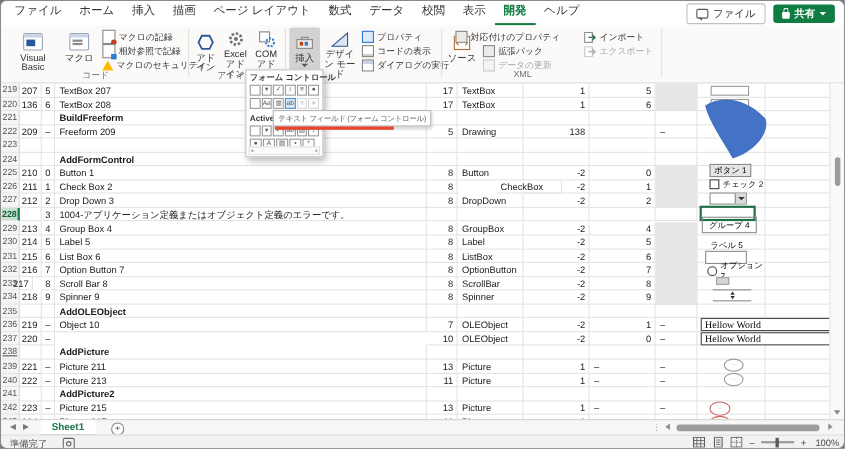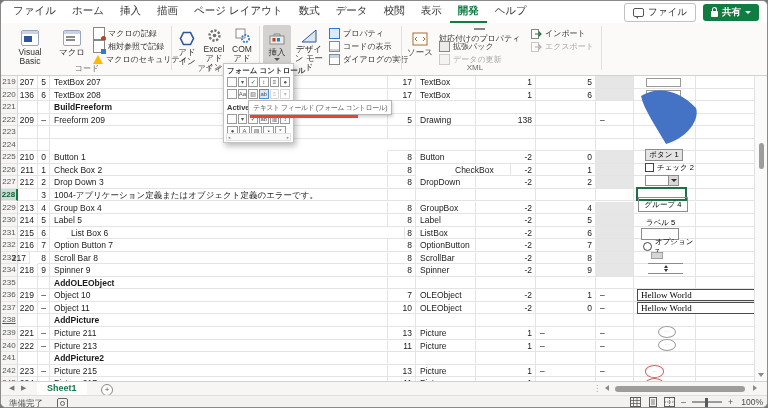--- a/index.html
+++ b/index.html
@@ -245,21 +245,21 @@
 
     <div class="bigbtn" style="left:404px;width:30px;">
       <span class="ico">
         <svg width="16" height="14">
             <rect x="1" y="1" width="14" height="12" fill="#fff" stroke="#B06A2A"></rect>
             <path d="M5 5 l-2 2 2 2 M11 5 l2 2 -2 2" stroke="#B06A2A" fill="none"></path>
           </svg>
       </span>
       <span class="lbl">ソース</span>
     </div>
-    <div class="smbtn" style="left:438px;top:5px;flex-direction:column;">
+    <div class="smbtn" style="left:413px;top:5px;">
       <span class="i-box"></span>
       <span>対応付けのプロパティ</span>
     </div>
     <div class="smbtn" style="left:438px;top:18px;">
       <span class="i-box"></span>
       <span>拡張パック</span>
     </div>
     <div class="smbtn off" style="left:438px;top:31px;">
       <span class="i-box" style="opacity:.4;"></span>
       <span>データの更新</span>
@@ -335,20 +335,21 @@
       <div class="cell num" style="left: 387px; top: 50.2px; width: 28px; height: 12.55px; line-height: 12.55px;"></div>
       <div class="cell txt" style="left: 415px; top: 50.2px; width: 60px; height: 12.55px; line-height: 12.55px;"></div>
       <div class="cell num" style="left: 475px; top: 50.2px; width: 60px; height: 12.55px; line-height: 12.55px;"></div>
       <div class="cell num" style="left: 535px; top: 50.2px; width: 60px; height: 12.55px; line-height: 12.55px;"></div>
       <div class="cell txt" style="left: 595px; top: 50.2px; width: 38px; height: 12.55px; line-height: 12.55px;"></div>
       <div class="cell txt" style="left: 633px; top: 50.2px; width: 62px; height: 12.55px; line-height: 12.55px;"></div>
       <div class="cell txt" style="left: 695px; top: 50.2px; width: 60px; height: 12.55px; line-height: 12.55px;"></div>
       <div class="cell rh" style="left: 0px; top: 62.75px; width: 17px; height: 12.55px; line-height: 12.55px;">224</div>
       <div class="cell num" style="left: 17px; top: 62.75px; width: 20px; height: 12.55px; line-height: 12.55px;"></div>
       <div class="cell ctr" style="left: 37px; top: 62.75px; width: 12px; height: 12.55px; line-height: 12.55px;"></div>
+      <div class="cell txt bold" style="left: 49px; top: 62.75px; width: 338px; height: 12.55px; line-height: 12.55px;">AddFormControl</div>
       <div class="cell num" style="left: 387px; top: 62.75px; width: 28px; height: 12.55px; line-height: 12.55px;"></div>
       <div class="cell txt" style="left: 415px; top: 62.75px; width: 60px; height: 12.55px; line-height: 12.55px;"></div>
       <div class="cell num" style="left: 475px; top: 62.75px; width: 60px; height: 12.55px; line-height: 12.55px;"></div>
       <div class="cell num" style="left: 535px; top: 62.75px; width: 60px; height: 12.55px; line-height: 12.55px;"></div>
       <div class="cell txt" style="left: 595px; top: 62.75px; width: 38px; height: 12.55px; line-height: 12.55px;"></div>
       <div class="cell txt" style="left: 633px; top: 62.75px; width: 62px; height: 12.55px; line-height: 12.55px;"></div>
       <div class="cell txt" style="left: 695px; top: 62.75px; width: 60px; height: 12.55px; line-height: 12.55px;"></div>
       <div class="cell rh" style="left: 0px; top: 75.3px; width: 17px; height: 12.55px; line-height: 12.55px;">225</div>
       <div class="cell num" style="left: 17px; top: 75.3px; width: 20px; height: 12.55px; line-height: 12.55px;">210</div>
       <div class="cell ctr" style="left: 37px; top: 75.3px; width: 12px; height: 12.55px; line-height: 12.55px;">0</div>
@@ -411,21 +412,21 @@
       <div class="cell num" style="left: 387px; top: 138.05px; width: 28px; height: 12.55px; line-height: 12.55px;">8</div>
       <div class="cell txt" style="left: 415px; top: 138.05px; width: 60px; height: 12.55px; line-height: 12.55px;">Label</div>
       <div class="cell num" style="left: 475px; top: 138.05px; width: 60px; height: 12.55px; line-height: 12.55px;">-2</div>
       <div class="cell num" style="left: 535px; top: 138.05px; width: 60px; height: 12.55px; line-height: 12.55px;">5</div>
       <div class="cell txt grayfill" style="left: 595px; top: 138.05px; width: 38px; height: 12.55px; line-height: 12.55px;"></div>
       <div class="cell txt" style="left: 633px; top: 138.05px; width: 62px; height: 12.55px; line-height: 12.55px;"></div>
       <div class="cell txt" style="left: 695px; top: 138.05px; width: 60px; height: 12.55px; line-height: 12.55px;"></div>
       <div class="cell rh" style="left: 0px; top: 150.6px; width: 17px; height: 12.55px; line-height: 12.55px;">231</div>
       <div class="cell num" style="left: 17px; top: 150.6px; width: 20px; height: 12.55px; line-height: 12.55px;">215</div>
       <div class="cell ctr" style="left: 37px; top: 150.6px; width: 12px; height: 12.55px; line-height: 12.55px;">6</div>
-      <div class="cell txt" style="left: 66px; top: 150.6px; width: 338px; height: 12.55px; line-height: 12.55px;">List Box 6</div>
+      <div class="cell txt" style="left: 49px; top: 150.6px; width: 338px; height: 12.55px; line-height: 12.55px;">List Box 6</div>
       <div class="cell num" style="left: 387px; top: 150.6px; width: 28px; height: 12.55px; line-height: 12.55px;">8</div>
       <div class="cell txt" style="left: 415px; top: 150.6px; width: 60px; height: 12.55px; line-height: 12.55px;">ListBox</div>
       <div class="cell num" style="left: 475px; top: 150.6px; width: 60px; height: 12.55px; line-height: 12.55px;">-2</div>
       <div class="cell num" style="left: 535px; top: 150.6px; width: 60px; height: 12.55px; line-height: 12.55px;">6</div>
       <div class="cell txt grayfill" style="left: 595px; top: 150.6px; width: 38px; height: 12.55px; line-height: 12.55px;"></div>
       <div class="cell txt" style="left: 633px; top: 150.6px; width: 62px; height: 12.55px; line-height: 12.55px;"></div>
       <div class="cell txt" style="left: 695px; top: 150.6px; width: 60px; height: 12.55px; line-height: 12.55px;"></div>
       <div class="cell rh" style="left: 0px; top: 163.15px; width: 17px; height: 12.55px; line-height: 12.55px;">232</div>
       <div class="cell num" style="left: 17px; top: 163.15px; width: 20px; height: 12.55px; line-height: 12.55px;">216</div>
       <div class="cell ctr" style="left: 37px; top: 163.15px; width: 12px; height: 12.55px; line-height: 12.55px;">7</div>
@@ -477,21 +478,20 @@
       <div class="cell num" style="left: 387px; top: 213.35px; width: 28px; height: 12.55px; line-height: 12.55px;">7</div>
       <div class="cell txt" style="left: 415px; top: 213.35px; width: 60px; height: 12.55px; line-height: 12.55px;">OLEObject</div>
       <div class="cell num" style="left: 475px; top: 213.35px; width: 60px; height: 12.55px; line-height: 12.55px;">-2</div>
       <div class="cell num" style="left: 535px; top: 213.35px; width: 60px; height: 12.55px; line-height: 12.55px;">1</div>
       <div class="cell txt" style="left: 595px; top: 213.35px; width: 38px; height: 12.55px; line-height: 12.55px;">–</div>
       <div class="cell txt" style="left: 633px; top: 213.35px; width: 62px; height: 12.55px; line-height: 12.55px;"></div>
       <div class="cell txt" style="left: 695px; top: 213.35px; width: 60px; height: 12.55px; line-height: 12.55px;"></div>
       <div class="cell rh" style="left: 0px; top: 225.9px; width: 17px; height: 12.55px; line-height: 12.55px;">237</div>
       <div class="cell num" style="left: 17px; top: 225.9px; width: 20px; height: 12.55px; line-height: 12.55px;">220</div>
       <div class="cell ctr" style="left: 37px; top: 225.9px; width: 12px; height: 12.55px; line-height: 12.55px;">–</div>
-      <div class="cell txt" style="left: 49px; top: 225.9px; width: 338px; height: 12.55px; line-height: 12.55px;">Object 11</div>
       <div class="cell num" style="left: 387px; top: 225.9px; width: 28px; height: 12.55px; line-height: 12.55px;">10</div>
       <div class="cell txt" style="left: 415px; top: 225.9px; width: 60px; height: 12.55px; line-height: 12.55px;">OLEObject</div>
       <div class="cell num" style="left: 475px; top: 225.9px; width: 60px; height: 12.55px; line-height: 12.55px;">-2</div>
       <div class="cell num" style="left: 535px; top: 225.9px; width: 60px; height: 12.55px; line-height: 12.55px;">0</div>
       <div class="cell txt" style="left: 595px; top: 225.9px; width: 38px; height: 12.55px; line-height: 12.55px;">–</div>
       <div class="cell txt" style="left: 633px; top: 225.9px; width: 62px; height: 12.55px; line-height: 12.55px;"></div>
       <div class="cell txt" style="left: 695px; top: 225.9px; width: 60px; height: 12.55px; line-height: 12.55px;"></div>
       <div class="cell rh" style="left: 0px; top: 238.45px; width: 17px; height: 12.55px; line-height: 12.55px; text-decoration: underline;">238</div>
       <div class="cell num" style="left: 17px; top: 238.45px; width: 20px; height: 12.55px; line-height: 12.55px;"></div>
       <div class="cell ctr" style="left: 37px; top: 238.45px; width: 12px; height: 12.55px; line-height: 12.55px;"></div>

